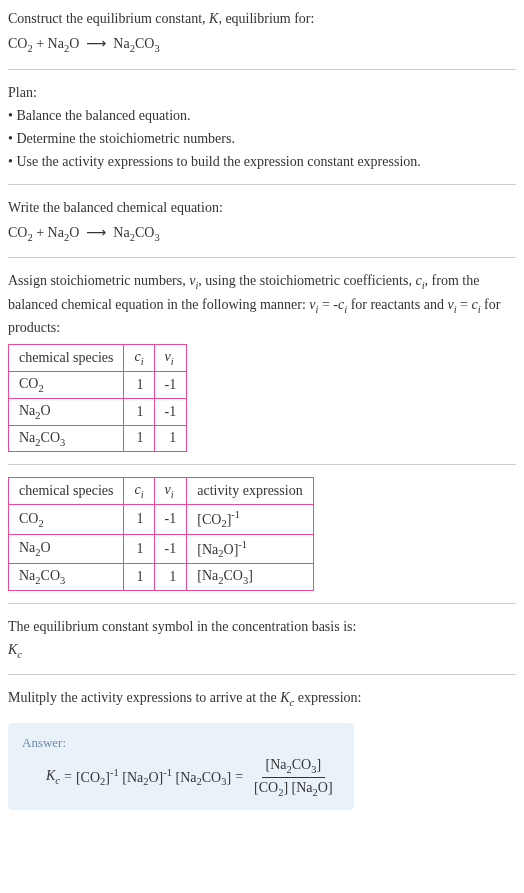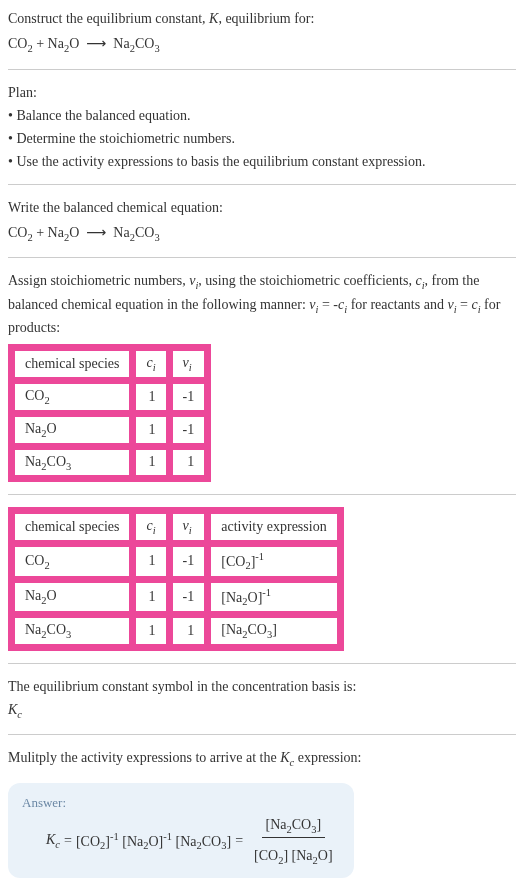--- a/index.html
+++ b/index.html
@@ -37,38 +37,38 @@
     sup {
       font-size: 0.75em;
       vertical-align: super;
     }
     table {
       border-collapse: collapse;
       margin-top: 6px;
       font-size: 14px;
     }
     th, td {
-      border: 7px solid #ec4899;
+      border: 1px solid #ec4899;
       padding: 4px 10px;
       text-align: left;
       vertical-align: middle;
     }
     th {
       font-weight: normal;
     }
     td.num {
       text-align: right;
     }
     .italic {
       font-style: italic;
     }
     .answer-box {
       background: #eaf2f9;
       padding: 12px 14px;
-      border-radius: 12px;
+      border-radius: 4px;
       display: inline-block;
       max-width: 100%;
     }
     .answer-label {
       color: #6b88a5;
       font-size: 13px;
       margin-bottom: 6px;
     }
     .answer-formula {
       padding-left: 24px;
@@ -83,21 +83,20 @@
       align-items: center;
       vertical-align: middle;
       margin: 0 3px;
     }
     .frac .num {
       border-bottom: 1px solid #333;
       padding: 0 4px 2px 4px;
     }
     .frac .den {
       padding: 2px 4px 0 4px;
-      margin-top: 8px;
     }
   </style>
 </head>
 <body>
 
 
 
 
 <div class="section">
   <p>
@@ -106,21 +105,21 @@
   <p class="equation">CO<sub>2</sub> + Na<sub>2</sub>O&nbsp;&nbsp;⟶&nbsp;&nbsp;Na<sub>2</sub>CO<sub>3</sub></p>
 </div>
 
 <hr>
 
 
 <div class="section">
   <p>Plan:</p>
   <p>• Balance the balanced equation.</p>
   <p>• Determine the stoichiometric numbers.</p>
-  <p>• Use the activity expressions to basis the equilibrium constant expression.</p>
+  <p>• Use the activity expressions to build the expression constant expression.</p>
 </div>
 
 <hr>
 
 
 <div class="section">
   <p>Write the balanced chemical equation:</p>
   <p class="equation">CO<sub>2</sub> + Na<sub>2</sub>O&nbsp;&nbsp;⟶&nbsp;&nbsp;Na<sub>2</sub>CO<sub>3</sub></p>
 </div>
 

